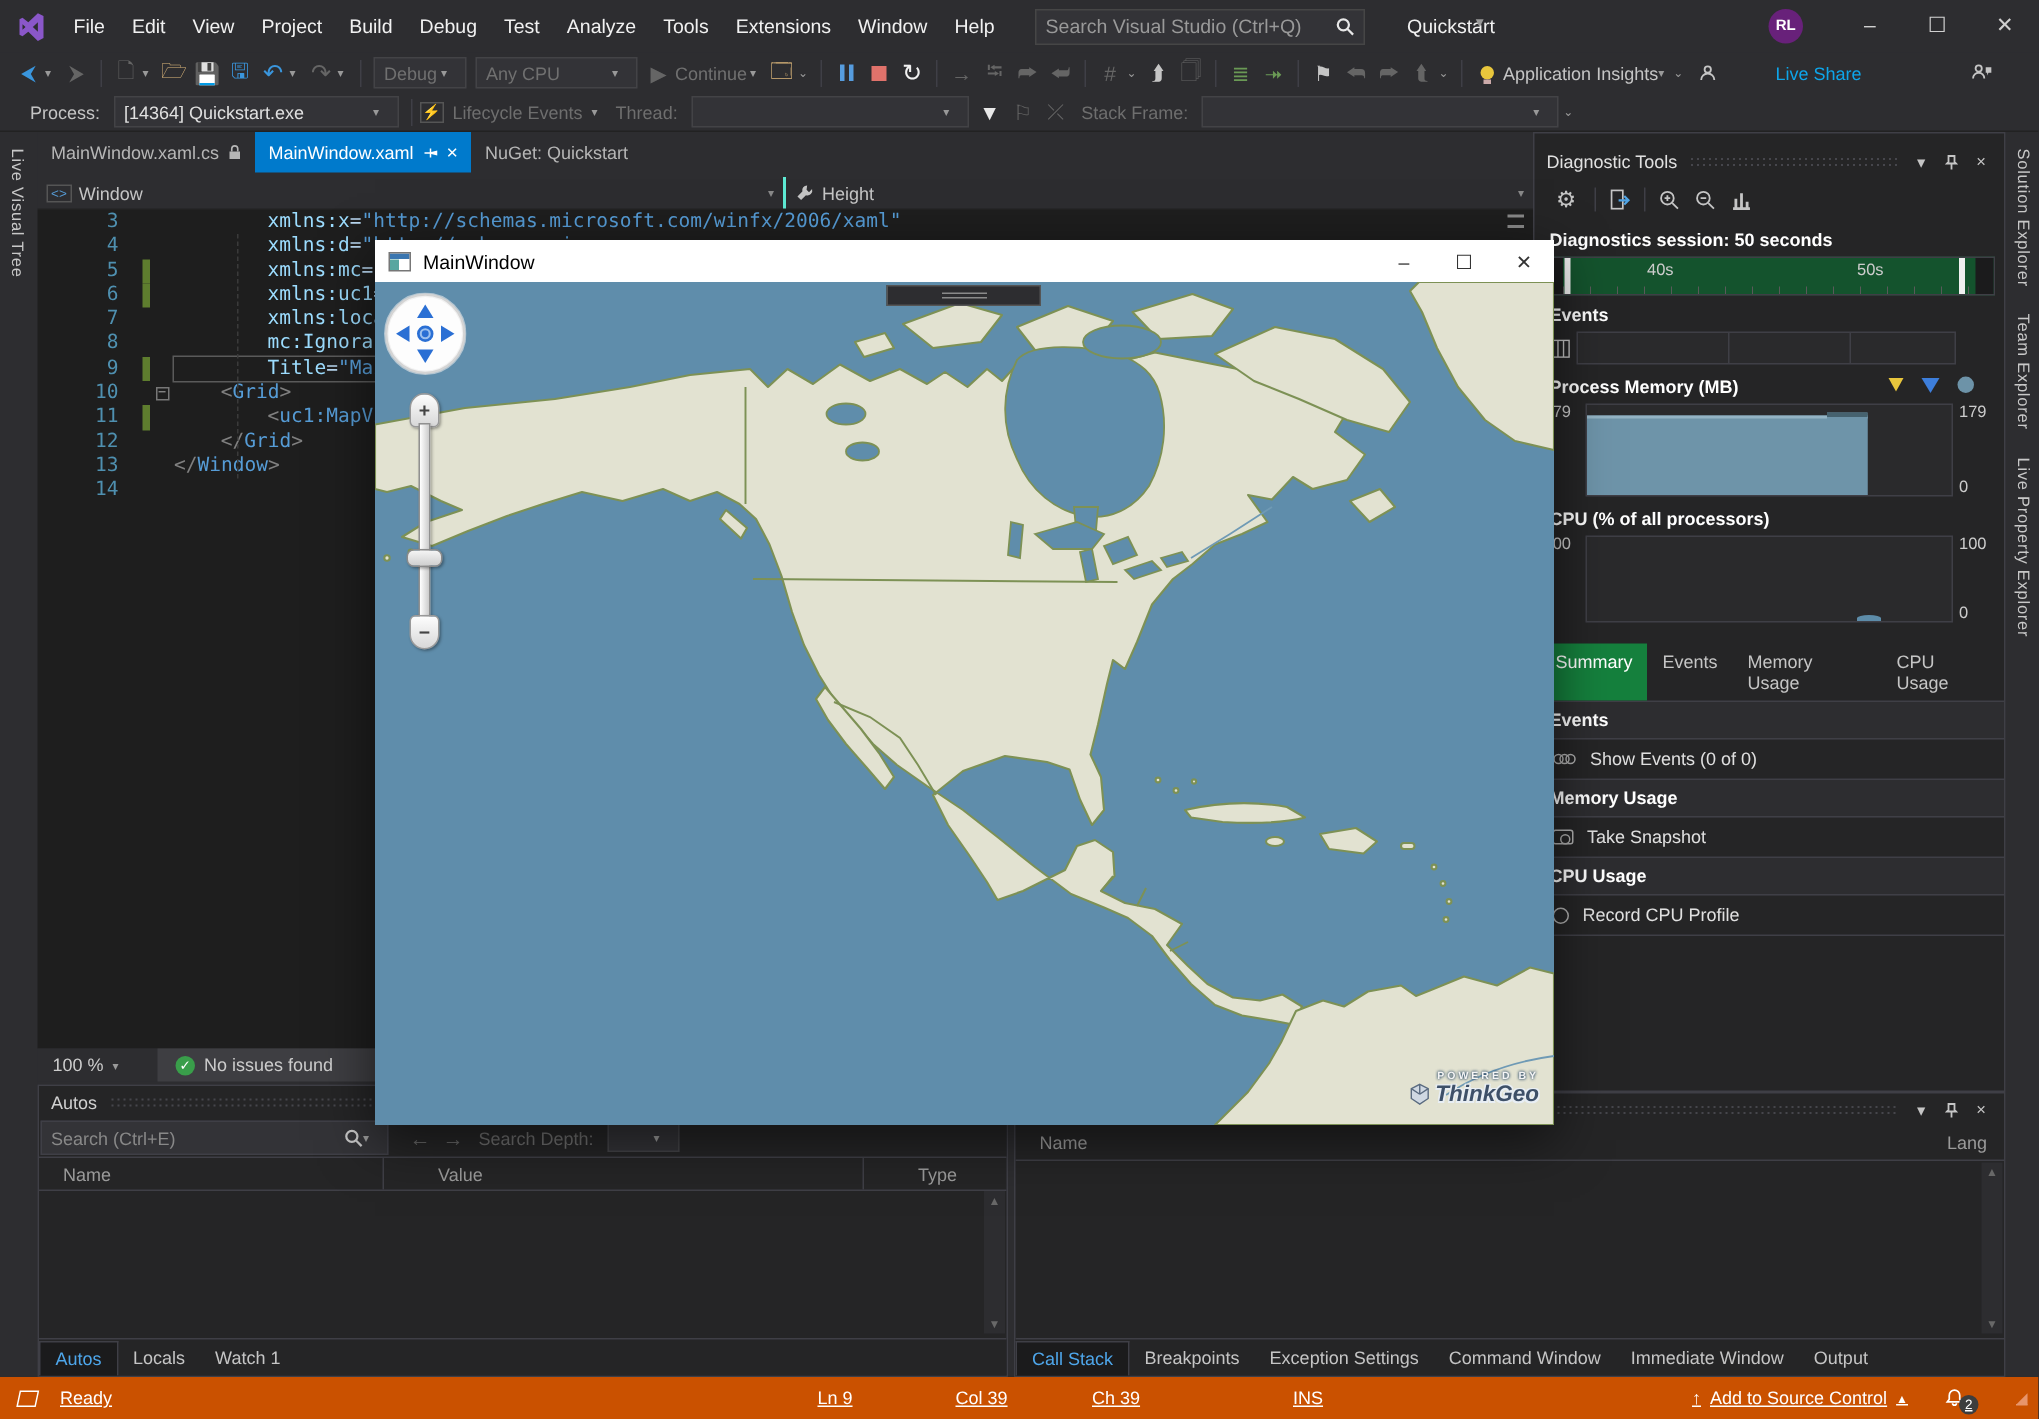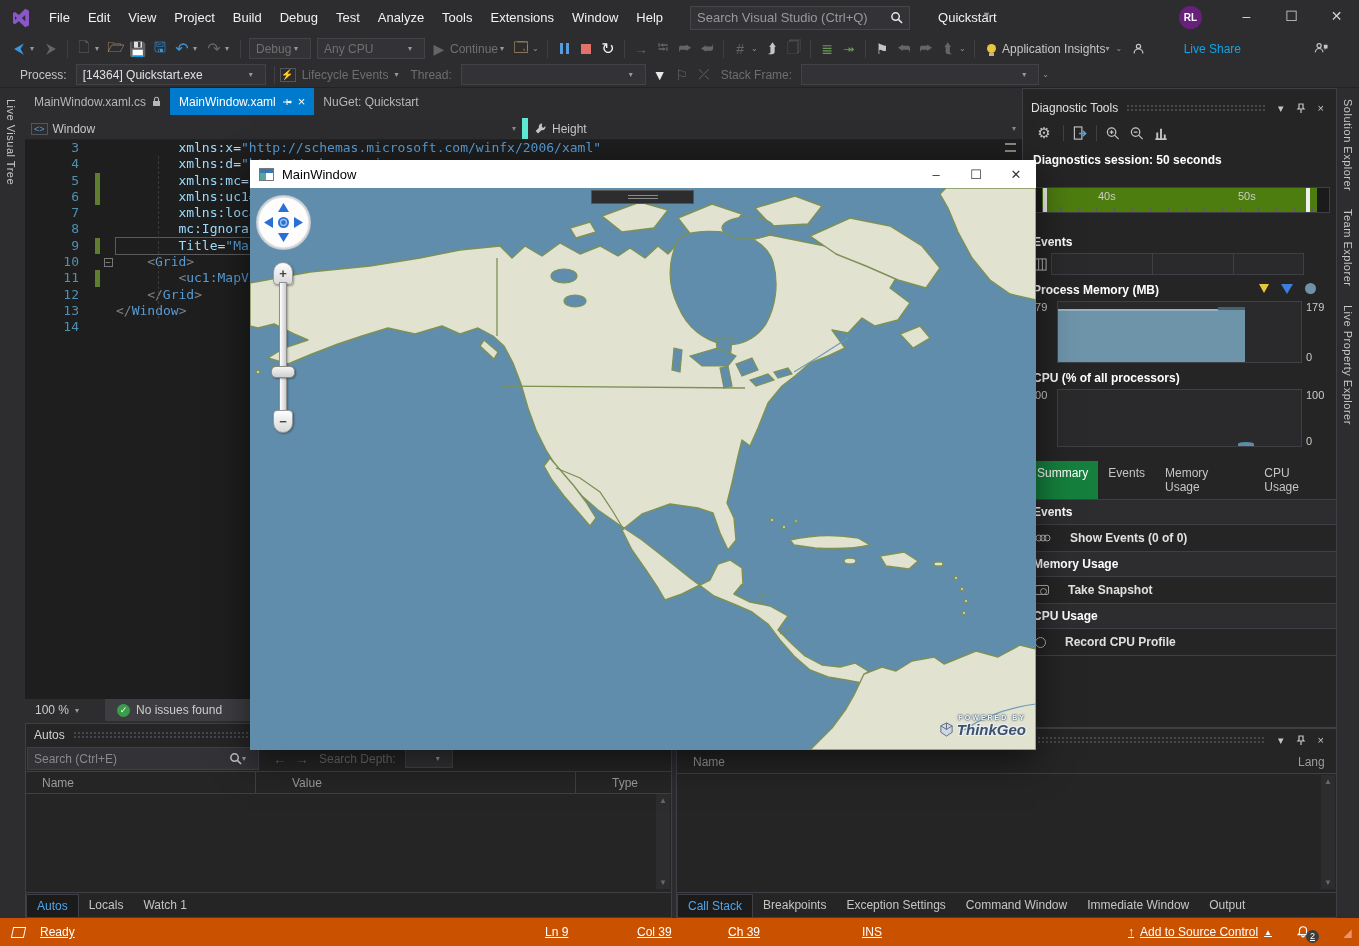--- a/index.html
+++ b/index.html
@@ -49,21 +49,21 @@
   
   #tabbar { left:25px; top:88px; width:997px; height:30px; background:#2d2d30; display:flex; }
   .etab { height:27px; display:flex; align-items:center; padding:0 9px; color:#b6b6b6; font-size:12px; gap:6px; }
   .etab.active { background:#007acc; color:#ffffff; }
   .etab .x { font-size:13px; }
   #tabbar-ovf { position:absolute; left:982px; top:10px; color:#999; font-size:9px; }
 
   
   #breadcrumb { left:25px; top:118px; width:997px; height:22px; background:#2d2d30; display:flex; border-bottom:1px solid #222; }
   .bc-half { display:flex; align-items:center; padding:0 6px; color:#c5c5c5; font-size:12px; }
-  .bc-left { width:497px; } .bc-right { flex:1; border-left:6px solid #5eead4; }
+  .bc-left { width:497px; } .bc-right { flex:1; border-left:2px solid #5eead4; }
   .bc-ico { color:#569cd6; font-size:9px; border:1px solid #555; padding:0 2px; margin-right:5px; }
   .bc-caret { margin-left:auto; font-size:8px; color:#888; }
 
   
   #editor { left:25px; top:140px; width:997px; height:559px; background:#1e1e1e; overflow:hidden; }
   .cl { height:16.3px; line-height:16.3px; font-family:"DejaVu Sans Mono", monospace; font-size:13px; display:flex; white-space:pre; }
   .cl-num { width:58px; padding-right:4px; text-align:right; color:#4f90b0; }
   .cl-bar { width:5px; margin-left:12px; } .cl-bar.on { background:#5e7d2e; }
   .cl-fold { width:16px; color:#9a9a9a; font-size:9px; display:flex; align-items:center; justify-content:center; }
   .cl-fold span.fb { border:1px solid #777; width:9px; height:9px; line-height:7px; text-align:center; background:#1e1e1e; }
@@ -97,21 +97,21 @@
   #brpanel { left:676px; top:728px; width:661px; height:190px; background:#252526; border:1px solid #3f3f46; }
   #brpanel .hdrrow .col { border-right:none; }
   .ticon { color:#c5c5c5; font-size:11px; padding:0 4px; }
 
   
   #diag { left:1022px; top:88px; width:315px; height:640px; background:#252526; border:1px solid #3f3f46; padding-top:8px; }
   #diag .ptitle { color:#e0e0e0; }
   #diagtools { height:28px; display:flex; align-items:center; gap:8px; padding-left:10px; }
   .dsep { width:1px; height:16px; background:#3f3f46; }
   #diag .session { font-weight:bold; color:#ffffff; padding:6px 10px 4px; font-size:12px; }
-  #timeline { position:relative; margin:16px 6px; height:26px; background:#4d7c0f; border:1px solid #3f3f46; }
+  #timeline { position:relative; margin:0 6px; height:26px; background:#14532d; border:1px solid #3f3f46; }
   #timeline .blk { position:absolute; top:0; bottom:0; width:12px; background:#1b1b1c; }
   #timeline .handle { position:absolute; top:0; bottom:0; width:4px; background:#f0f0f0; }
   #timeline .tlabel { position:absolute; top:2px; font-size:11px; color:#cccccc; }
   #timeline .ticks { position:absolute; left:12px; right:12px; bottom:0; height:5px;
       background-image:repeating-linear-gradient(90deg,#5a5a5a 0 1px,transparent 1px 18px); }
   .dhdr { font-weight:bold; color:#ffffff; padding:6px 10px 2px; font-size:12px; }
   .dlegend { float:right; margin-right:10px; display:flex; gap:12px; align-items:center; }
   .tri-y { width:0; height:0; border-left:5px solid transparent; border-right:5px solid transparent; border-top:9px solid #e8c63c; }
   .tri-b { width:0; height:0; border-left:6px solid transparent; border-right:6px solid transparent; border-top:10px solid #3d7edb; }
   .dot-b { width:11px; height:11px; border-radius:50%; background:#6d93a8; }
@@ -121,21 +121,21 @@
   .plot { flex:1; position:relative; background:#2a2a2c; border:1px solid #3f3f46; }
   #evtrack { height:22px; }
   #evtrack .div { position:absolute; top:0; bottom:0; width:1px; background:#3f3f46; }
   #memfill { position:absolute; left:0; bottom:0; width:77%; top:11%; background:#6e94a9; border-top:2px solid #93b3c4; }
   #memstep { position:absolute; left:66%; bottom:0; width:11%; top:8%; background:#6e94a9; border-top:3px solid #46626f; }
   #cpubump { position:absolute; left:74%; bottom:0; width:16px; height:4px; background:#5d8ca9; border-radius:50% 50% 0 0; }
   #diagtabs { display:flex; margin-top:12px; border-bottom:1px solid #3f3f46; padding-left:4px; }
   .dtab { padding:5px 10px; color:#c5c5c5; }
   .dtab.active { background:#15803d; color:#ffffff; }
   .srow-h { background:#2d2d30; font-weight:bold; color:#ffffff; padding:5px 10px; border-bottom:1px solid #3f3f46; }
-  .srow { display:flex; align-items:center; gap:19px; padding:6px 12px; border-bottom:1px solid #3f3f46; color:#e0e0e0;font-weight:bold; }
+  .srow { display:flex; align-items:center; gap:9px; padding:6px 12px; border-bottom:1px solid #3f3f46; color:#e0e0e0; }
   .cam { width:14px; height:10px; border:1px solid #b0b0b0; border-radius:2px; position:relative; }
   .cam:after { content:""; position:absolute; left:4px; top:1.5px; width:5px; height:5px; border:1px solid #b0b0b0; border-radius:50%; }
   .ring { width:11px; height:11px; border:1.5px solid #b0b0b0; border-radius:50%; }
 
   
   #statusbar { left:0; top:918px; width:1359px; height:28px; background:#ca5100; color:#ffffff; font-size:12px; }
   #statusbar .abs { display:flex; align-items:center; height:28px;text-decoration:underline; }
   .sb-ico { width:13px; height:11px; border:1px solid #fff; transform:skewX(-12deg); }
   .badge { width:13px; height:13px; border-radius:50%; background:#3d3d3d; color:#fff; font-size:9px;
            display:flex; align-items:center; justify-content:center; margin-left:-4px; margin-top:8px; }

